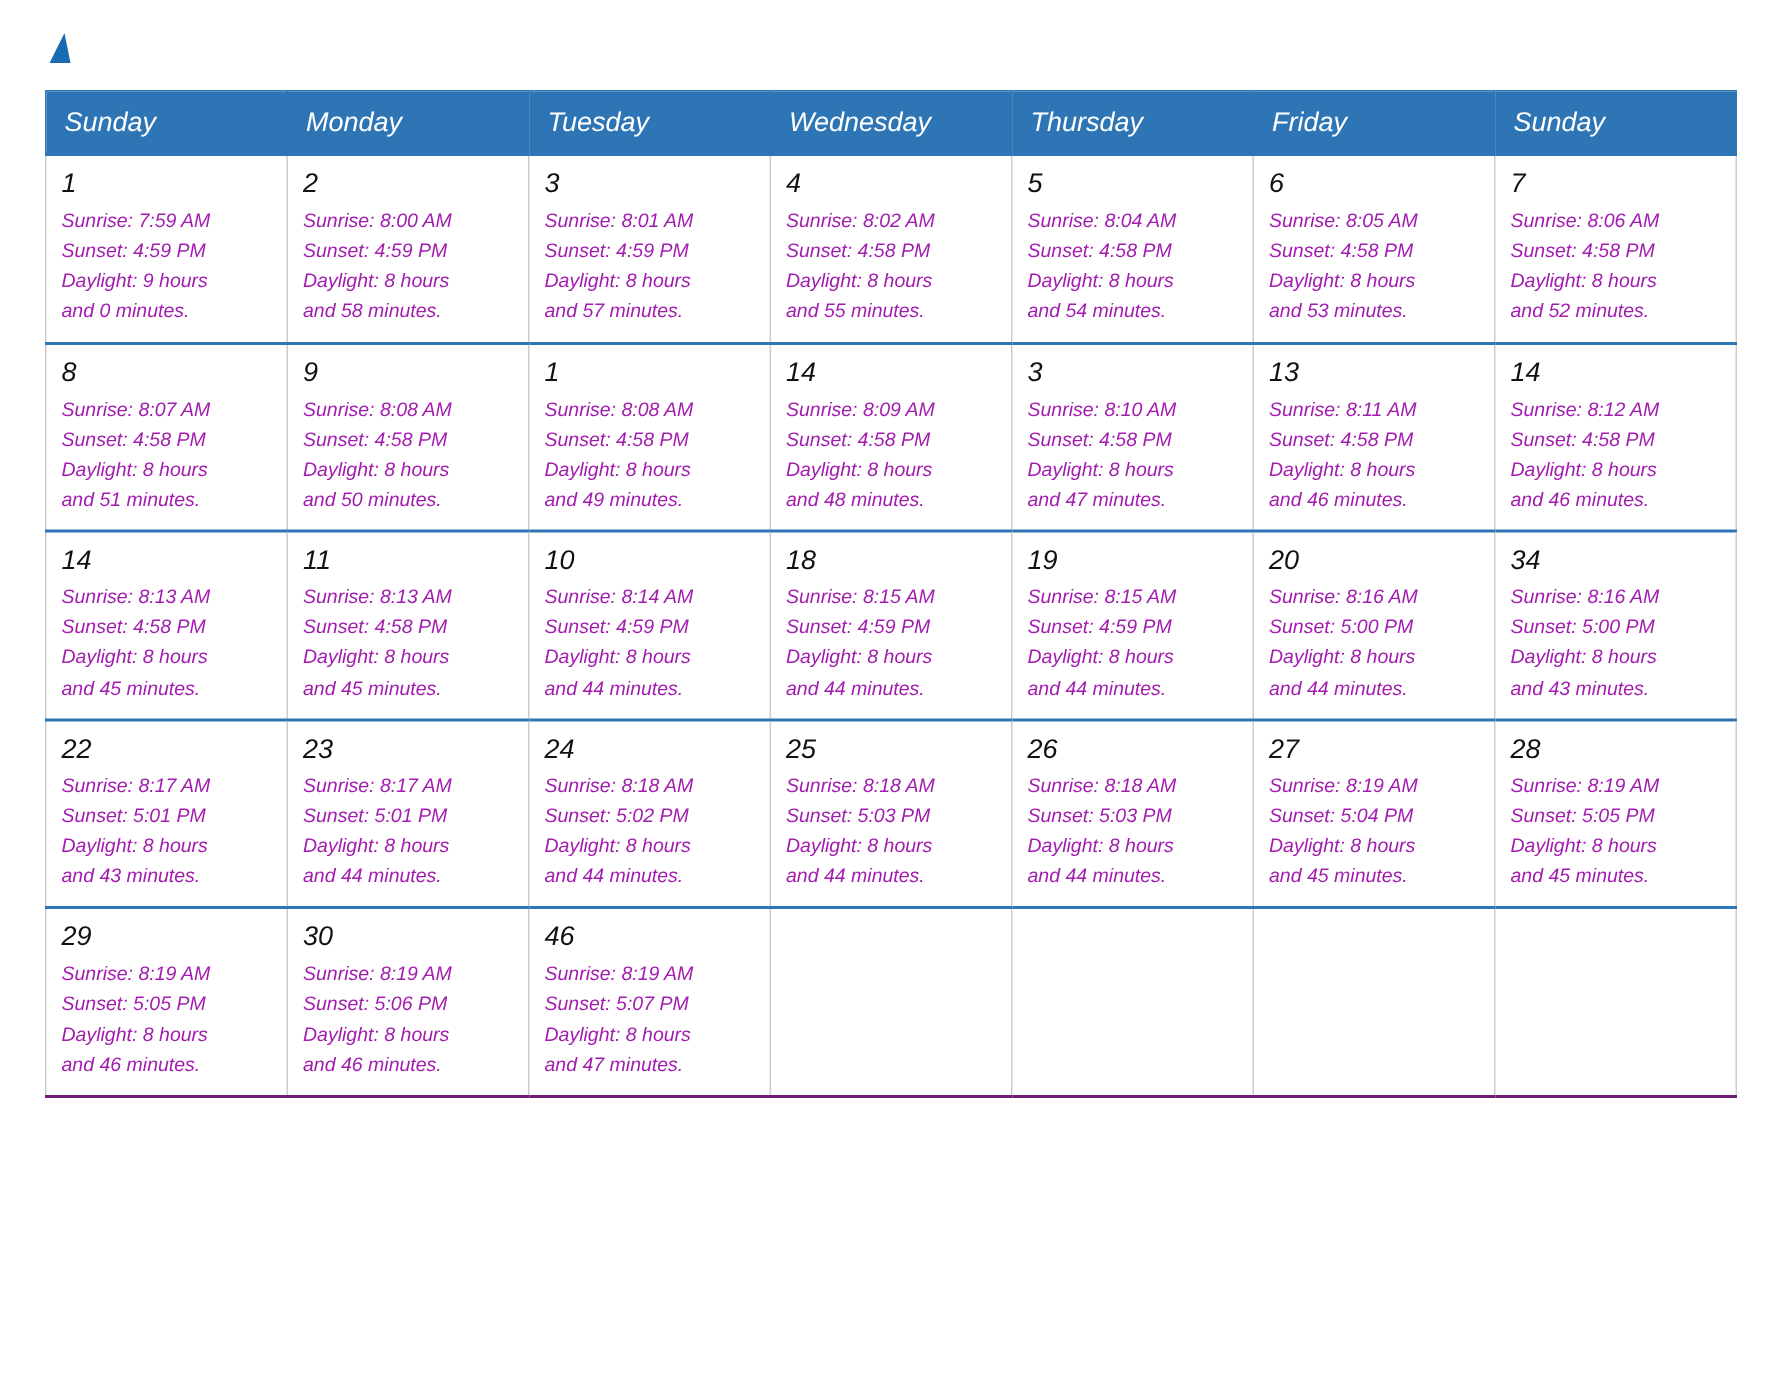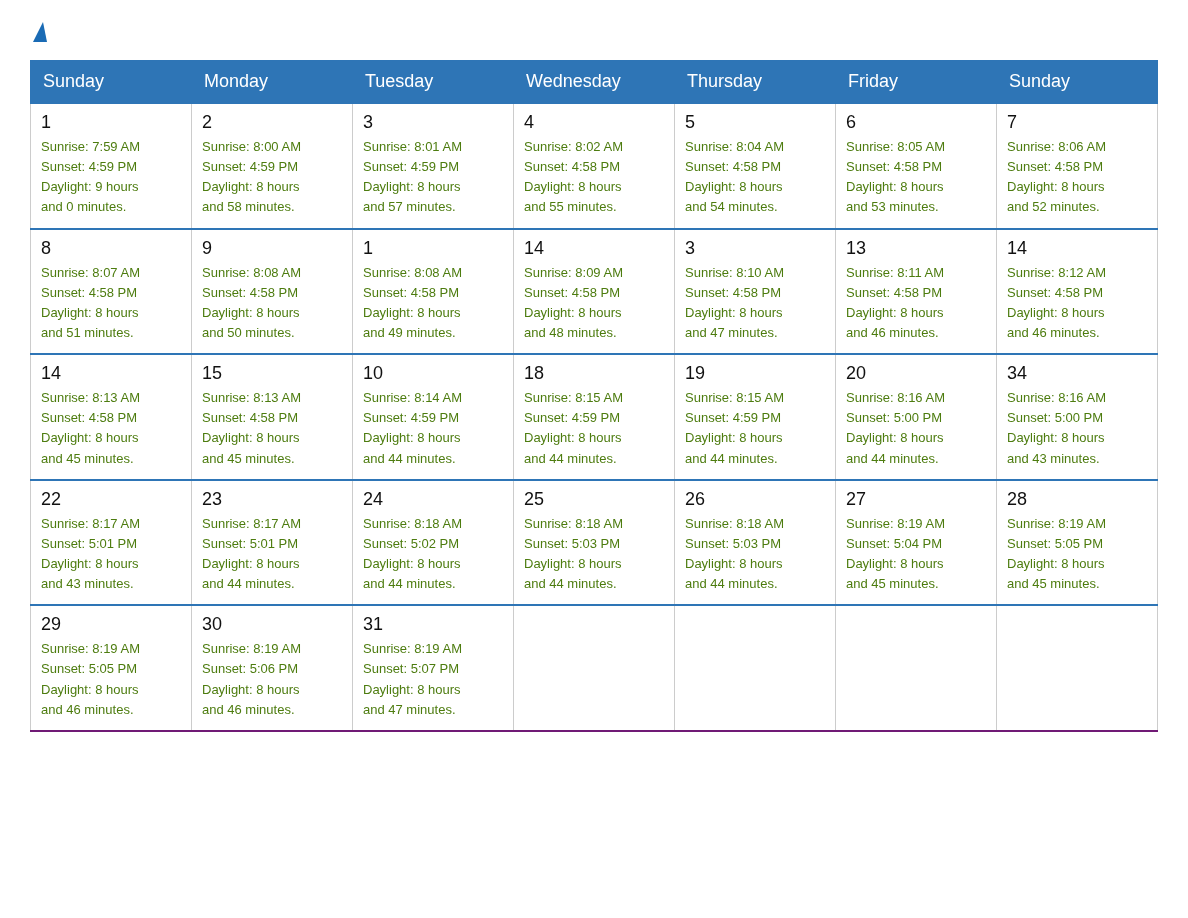--- a/index.html
+++ b/index.html
@@ -26,20 +26,21 @@
       line-height: 1.1;
     }
     .location {
       font-size: 22px;
       color: #555;
       margin-top: 4px;
     }
     .calendar-table {
       width: 100%;
       border-collapse: collapse;
+      font-style: italic;
     }
     .calendar-table th {
       background-color: #2e75b6;
       color: #fff;
       font-size: 18px;
       font-weight: normal;
       padding: 10px 12px;
       text-align: left;
       border: 1px solid #2e75b6;
     }
@@ -61,21 +62,21 @@
     .day-number {
       font-size: 18px;
       font-weight: normal;
       color: #111;
       display: block;
       margin-bottom: 4px;
     }
     .day-info {
       font-size: 13px;
       line-height: 1.55;
-      color: #4d7c0f;
+      color: #a21caf;
     }
     .empty-cell {
       border-top: 2px solid #2e75b6;
       border-left: 1px solid #ccc;
       border-right: 1px solid #ccc;
     }
     .logo-wrapper {
       display: flex;
       flex-direction: column;
       line-height: 1;
@@ -196,21 +197,21 @@
           <span class="day-number">14</span>
           <div class="day-info">Sunrise: 8:12 AM<br>Sunset: 4:58 PM<br>Daylight: 8 hours<br>and 46 minutes.</div>
         </td>
       </tr>
       <tr>
         <td>
           <span class="day-number">14</span>
           <div class="day-info">Sunrise: 8:13 AM<br>Sunset: 4:58 PM<br>Daylight: 8 hours<br>and 45 minutes.</div>
         </td>
         <td>
-          <span class="day-number">15</span>
+          <span class="day-number">11</span>
           <div class="day-info">Sunrise: 8:13 AM<br>Sunset: 4:58 PM<br>Daylight: 8 hours<br>and 45 minutes.</div>
         </td>
         <td>
           <span class="day-number">10</span>
           <div class="day-info">Sunrise: 8:14 AM<br>Sunset: 4:59 PM<br>Daylight: 8 hours<br>and 44 minutes.</div>
         </td>
         <td>
           <span class="day-number">18</span>
           <div class="day-info">Sunrise: 8:15 AM<br>Sunset: 4:59 PM<br>Daylight: 8 hours<br>and 44 minutes.</div>
         </td>
@@ -260,21 +261,21 @@
       <tr>
         <td>
           <span class="day-number">29</span>
           <div class="day-info">Sunrise: 8:19 AM<br>Sunset: 5:05 PM<br>Daylight: 8 hours<br>and 46 minutes.</div>
         </td>
         <td>
           <span class="day-number">30</span>
           <div class="day-info">Sunrise: 8:19 AM<br>Sunset: 5:06 PM<br>Daylight: 8 hours<br>and 46 minutes.</div>
         </td>
         <td>
-          <span class="day-number">31</span>
+          <span class="day-number">46</span>
           <div class="day-info">Sunrise: 8:19 AM<br>Sunset: 5:07 PM<br>Daylight: 8 hours<br>and 47 minutes.</div>
         </td>
         <td class="empty-cell"></td>
         <td class="empty-cell"></td>
         <td class="empty-cell"></td>
         <td class="empty-cell"></td>
       </tr>
     </tbody>
 </table>
 

